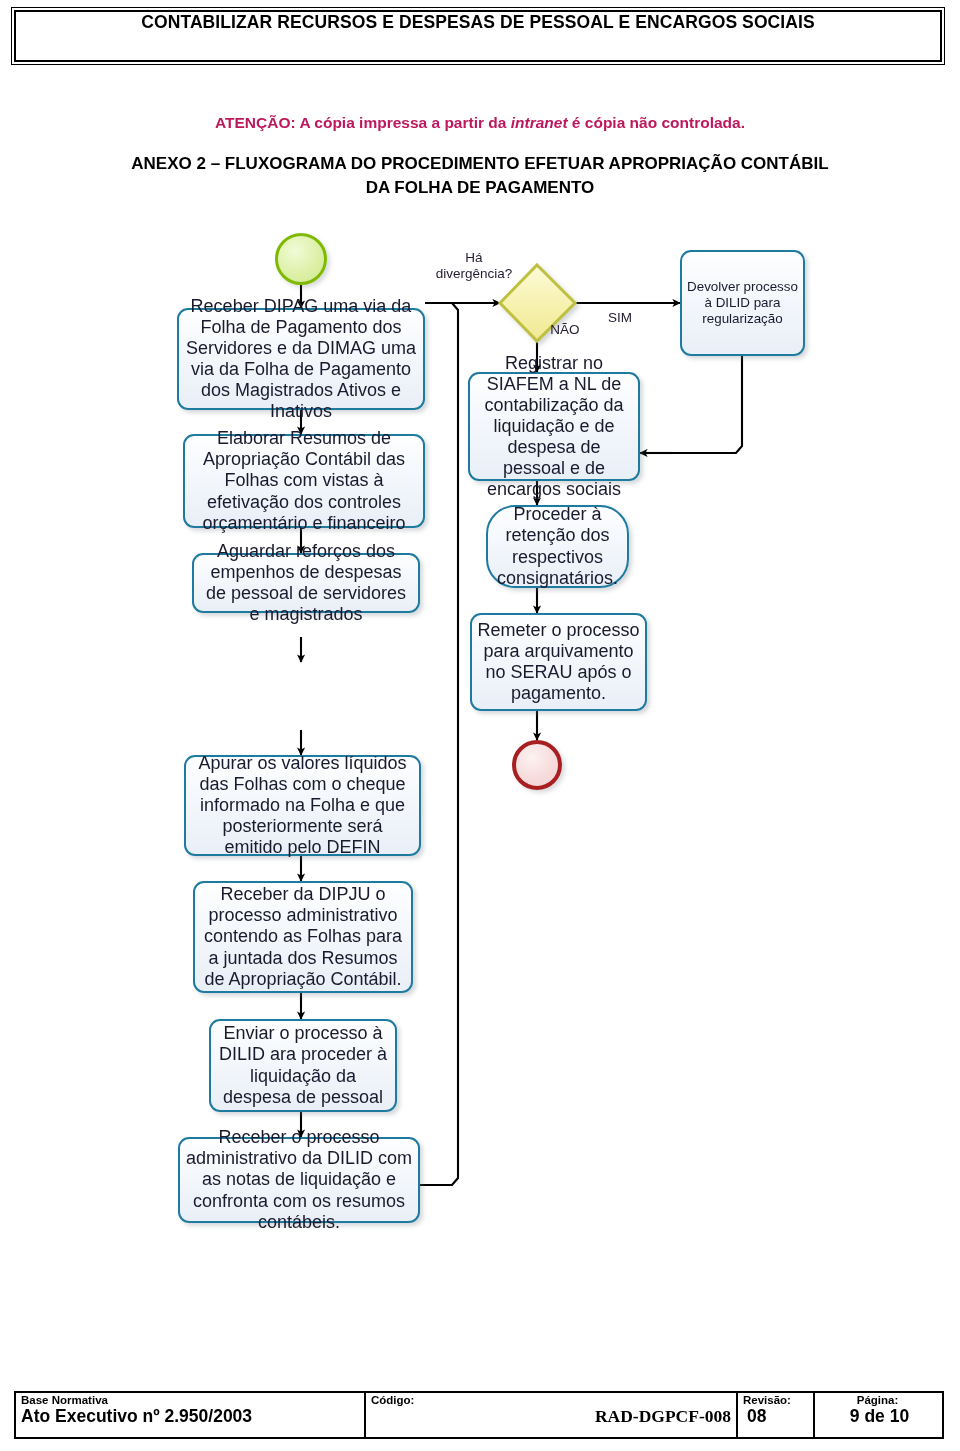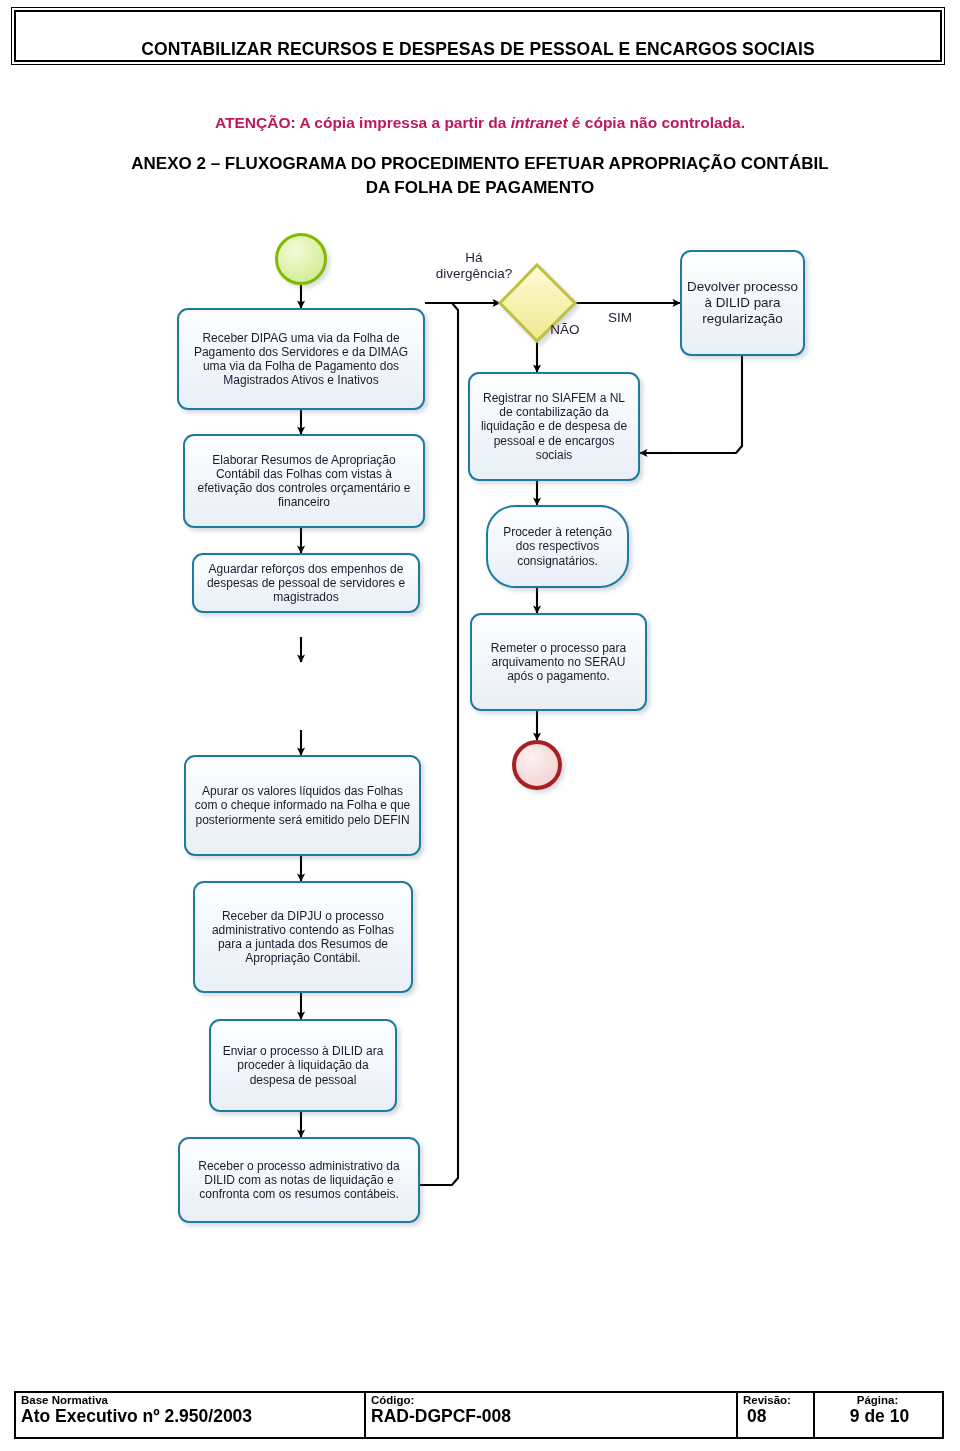--- a/index.html
+++ b/index.html
@@ -22,21 +22,21 @@
     position: absolute;
     left: 14px;
     top: 10px;
     width: 928px;
     height: 52px;
     box-sizing: border-box;
     border: 2px solid #000000;
     outline: 1px solid #000000;
     outline-offset: 2px;
     display: flex;
-    align-items: flex-end;
+    align-items: flex-start;
     justify-content: center;
   }
   .page-header-title {
     font-size: 17.5px;
     font-weight: bold;
     letter-spacing: 0.1px;
     text-align: center;
     white-space: nowrap;
   }
 
@@ -87,21 +87,21 @@
     box-sizing: border-box;
     border: 2.2px solid #1E7A9E;
     border-radius: 11px;
     background: linear-gradient(180deg, #fdfeff 0%, #f2f6fb 55%, #e9eff7 100%);
     box-shadow: 3px 3px 4px rgba(120,130,140,0.30);
     display: flex;
     align-items: center;
     justify-content: center;
     text-align: center;
     padding: 2px 5px;
-    font-size: 12px;
+    font-size: 18px;
     line-height: 1.17;
     color: #1a1a2e;
   }
   .node span { display: block; width: 100%; }
 
   .terminator {
     position: absolute;
     box-sizing: border-box;
     border-radius: 50%;
   }
@@ -155,21 +155,21 @@
     line-height: 1.08;
   }
   .footer-value {
     font-size: 17.5px;
     font-weight: bold;
     line-height: 1.1;
     margin-top: 1px;
   }
   .fc-cod .footer-value, .fc-rev .footer-value, .fc-pag .footer-value { text-align: center; }
   .fc-rev .footer-value, .fc-pag .footer-value { text-align: left; padding-left: 4px;}
-  .fc-cod .footer-value { text-align: left; }
+  .fc-cod .footer-value { text-align: right; font-family: Liberation Serif, serif; }
 </style>
 </head>
 <body>
 
 <div class="page-header-box">
   <div class="page-header-title">CONTABILIZAR RECURSOS E DESPESAS DE PESSOAL E ENCARGOS SOCIAIS</div>
 </div>
 
 <div class="attention-line"><span>ATENÇÃO: A cópia impressa a partir da </span><span class="it">intranet</span><span> é cópia não controlada.</span></div>
 

